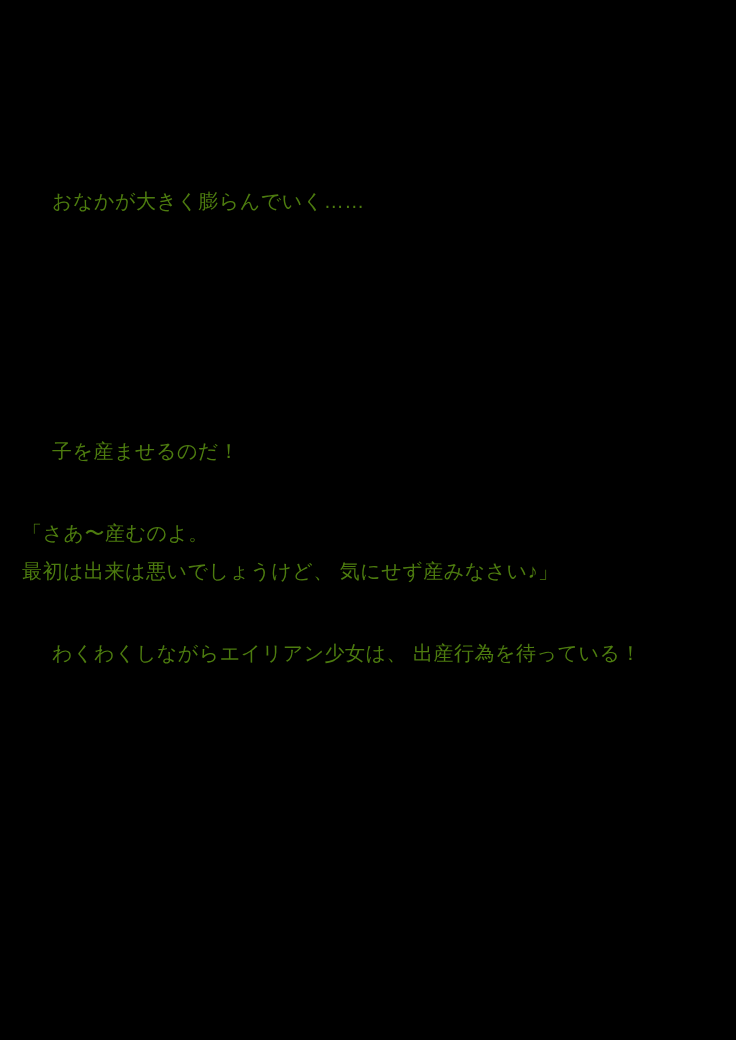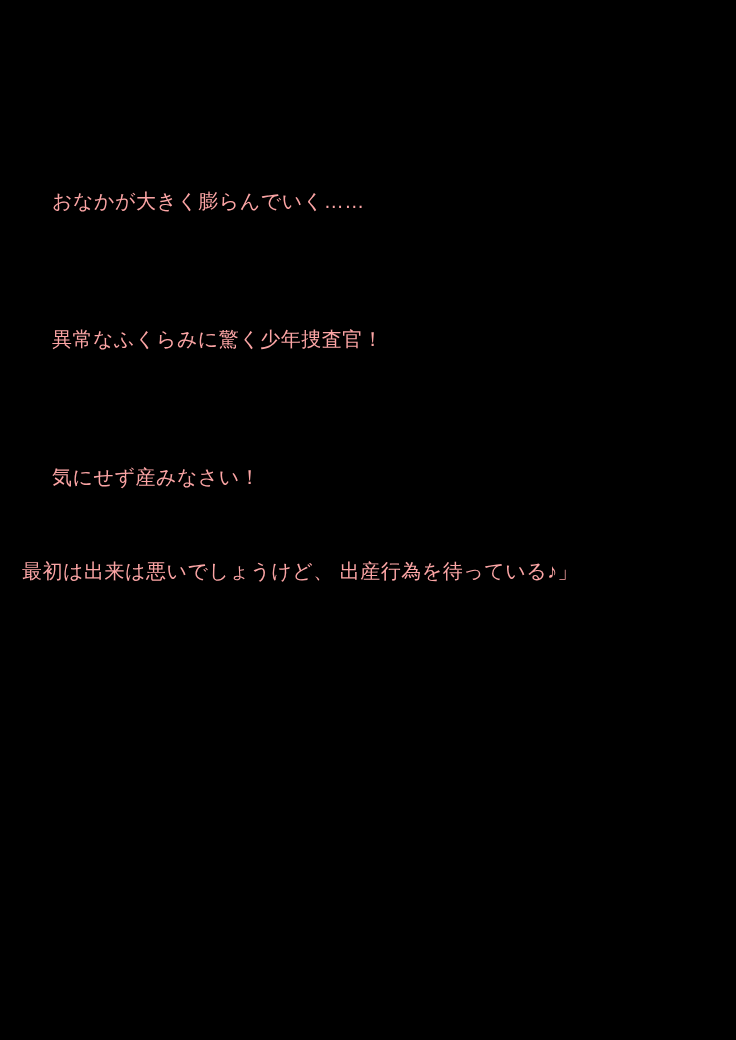--- a/index.html
+++ b/index.html
@@ -23,21 +23,21 @@
   .text-block {
     position: absolute;
     left: 0;
     top: 0;
     width: 736px;
     padding: 0;
   }
   .line {
     font-size: 20px;
     line-height: 26px;
-    color: #fca5a5;
+    color: #4d7c0f;
     white-space: pre;
     letter-spacing: 0.5px;
     font-weight: 400;
   }
   .indent-1 {
     padding-left: 52px;
   }
   .indent-0 {
     padding-left: 22px;
   }
@@ -56,27 +56,28 @@
 
 <div class="page">
   <div class="text-block">
     <div class="top-pad"></div>
 
     <div class="line indent-1">おなかが大きく膨らんでいく……</div>
     <div class="spacer-lg"></div>
 
     <div class="spacer-lg"></div>
 
-    <div class="line indent-1">異常なふくらみに驚く少年捜査官！</div>
     <div class="spacer-lg"></div>
 
     <div class="spacer-lg"></div>
 
-    <div class="line indent-1">気にせず産みなさい！</div>
+    <div class="line indent-1">子を産ませるのだ！</div>
     <div class="spacer-lg"></div>
 
+    <div class="line indent-0">「さあ〜産むのよ。</div>
     <div class="spacer-sm"></div>
 
-    <div class="line indent-0">最初は出来は悪いでしょうけど、 出産行為を待っている♪」</div>
+    <div class="line indent-0">最初は出来は悪いでしょうけど、 気にせず産みなさい♪」</div>
     <div class="spacer-lg"></div>
 
+    <div class="line indent-1">わくわくしながらエイリアン少女は、 出産行為を待っている！</div>
   </div>
 </div>
 
 </body></html>

